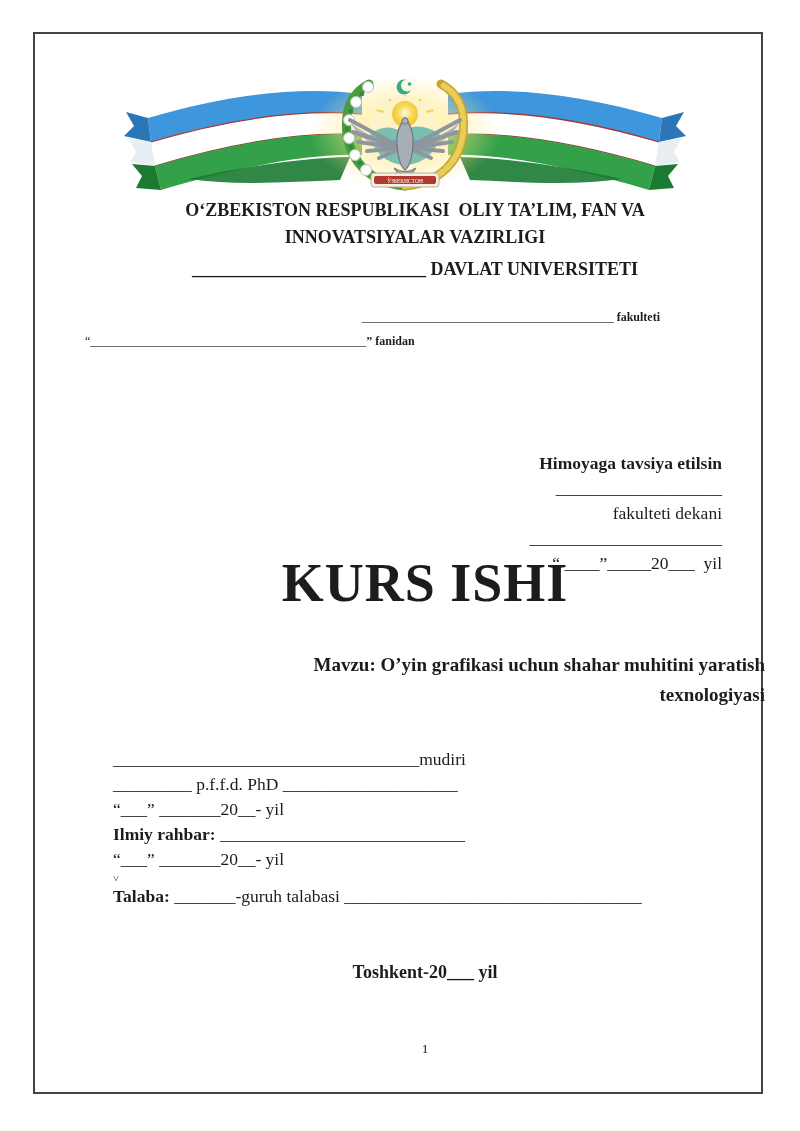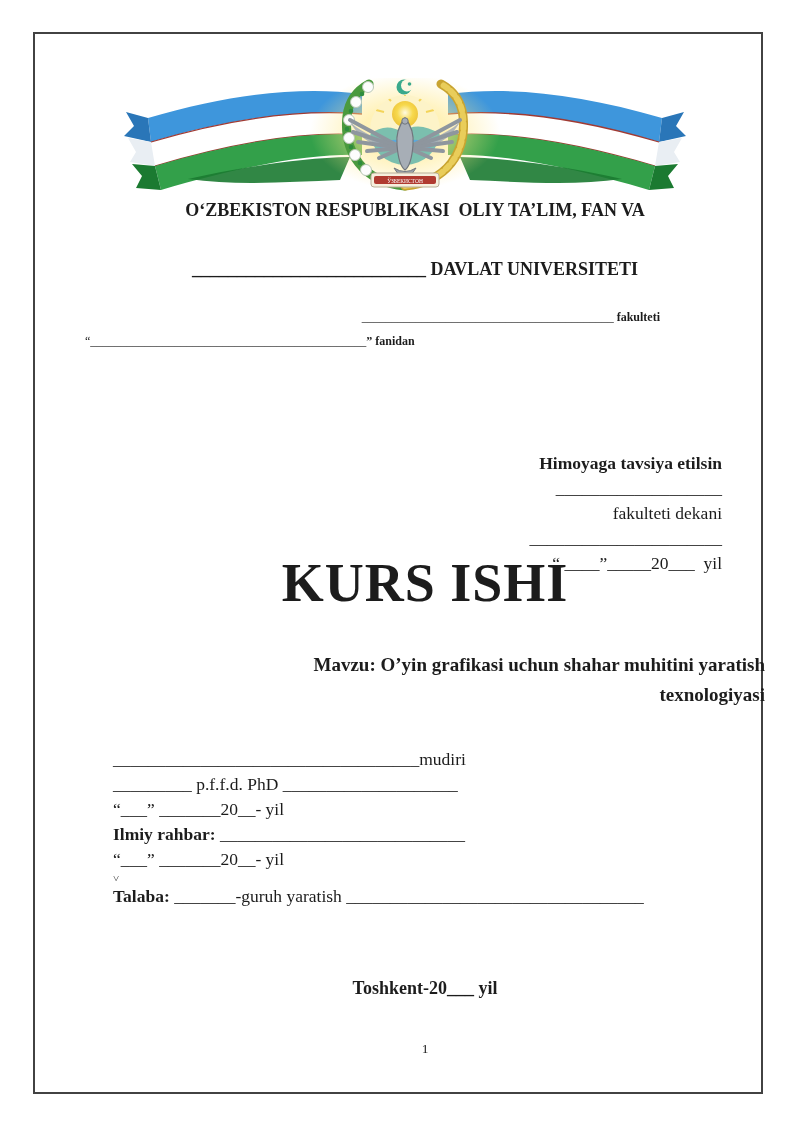--- a/index.html
+++ b/index.html
@@ -25,21 +25,21 @@
   .approve{position:absolute;left:85px;top:431px;width:660px;text-align:right;
     padding-right:0;font-size:17.5px;line-height:25px;box-sizing:border-box;}
   .approve .ln{padding-right:23px;}
   .kurs{position:absolute;left:85px;top:546px;width:680px;text-align:center;
     font-weight:bold;font-size:54px;line-height:74px;letter-spacing:1px;}
   .mavzu{position:absolute;left:85px;top:650px;width:680px;text-align:right;
     font-weight:bold;font-size:19px;line-height:30px;}
   .rec{position:absolute;left:113px;top:747px;width:610px;font-size:17.5px;line-height:25px;}
   .rec .mark{font-size:11px;line-height:12px;color:#333;}
   .toshkent{position:absolute;left:85px;top:962px;width:680px;text-align:center;
-    font-weight:bold;font-size:18px;margin-top:16px;}
+    font-weight:bold;font-size:18px;}
   .pagenum{position:absolute;left:85px;top:1041px;width:680px;text-align:center;font-size:13.5px;}
   
   .fb{fill:var(--flag-blue,#3e96dc);} .fbd{fill:var(--flag-blue-dark,#2a76b8);}
   .fg{fill:var(--flag-green,#33a04a);} .fgd{fill:var(--flag-green-dark,#1b7a31);}
   .fw{fill:#ffffff;} .redln{stroke:var(--flag-red,#a03a33);stroke-width:1.3;fill:none;}
 </style>
 </head>
 <body>
 
 <div class="page">
@@ -150,20 +150,21 @@
 
     <g>
       <rect x="253" y="95" width="68" height="14" rx="3" fill="#f6efdd" stroke="#b9ae97" stroke-width="1"></rect>
       <rect x="256" y="98" width="62" height="8" rx="2" fill="#b03a30"></rect>
       <text x="287" y="104.5" text-anchor="middle" font-size="5.5" fill="#ffffff" font-family="Liberation Serif, DejaVu Serif, serif">ЎЗБЕКИСТОН</text>
     </g>
   </svg>
 
   <div class="ministry">
     <div class="t">OʻZBEKISTON RESPUBLIKASI  OLIY TA’LIM, FAN VA</div>
+    <div class="t">INNOVATSIYALAR VAZIRLIGI</div>
   </div>
 
   <div class="university t"><span class="t">__________________________</span><span class="t b"> DAVLAT UNIVERSITETI</span></div>
 
   <div class="dept">
     <div class="t r12"><span class="t">__________________________________________</span><span class="t b"> fakulteti</span></div>
     <div class="t r3"><span class="t">“______________________________________________</span><span class="t b">” fanidan</span></div>
   </div>
 
   <div class="approve">
@@ -181,18 +182,18 @@
     <div class="t">texnologiyasi</div>
   </div>
 
   <div class="rec">
     <div class="t"><span class="t">___________________________________</span><span class="t">mudiri</span></div>
     <div class="t">_________ p.f.f.d. PhD ____________________</div>
     <div class="t">“___” _______20__- yil</div>
     <div class="t"><span class="t b">Ilmiy rahbar: </span><span class="t">____________________________</span></div>
     <div class="t">“___” _______20__- yil</div>
     <div class="t mark">˅</div>
-    <div class="t"><span class="t b">Talaba: </span><span class="t">_______-guruh yaratish __________________________________</span></div>
+    <div class="t"><span class="t b">Talaba: </span><span class="t">_______-guruh talabasi __________________________________</span></div>
   </div>
 
   <div class="toshkent t">Toshkent-20___ yil</div>
   <div class="pagenum t">1</div>
 </div>
 
 </body></html>

